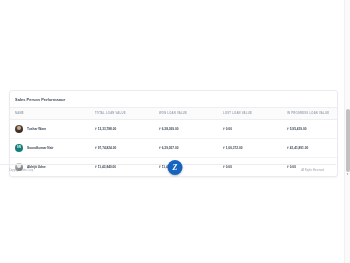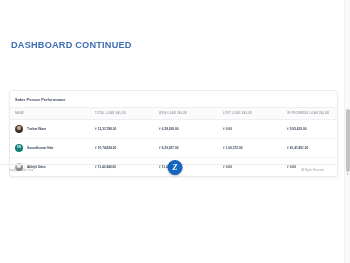--- a/index.html
+++ b/index.html
@@ -212,21 +212,20 @@
     line-height: 4px;
     text-align: center;
   }
   .scroll-arrow.down { top: 172px; }
 </style>
 </head>
 <body>
 
 <div class="page">
 
-  <div class="page-title">DASHBOARD CONTINUED</div>
 
   <div class="card">
 
     <div class="card-title">Sales Person Performance</div>
 
     <table class="perf-table">
       <thead>
         <tr>
           <th class="col-name">NAME</th>
           <th class="col-total">TOTAL LOAN VALUE</th>

